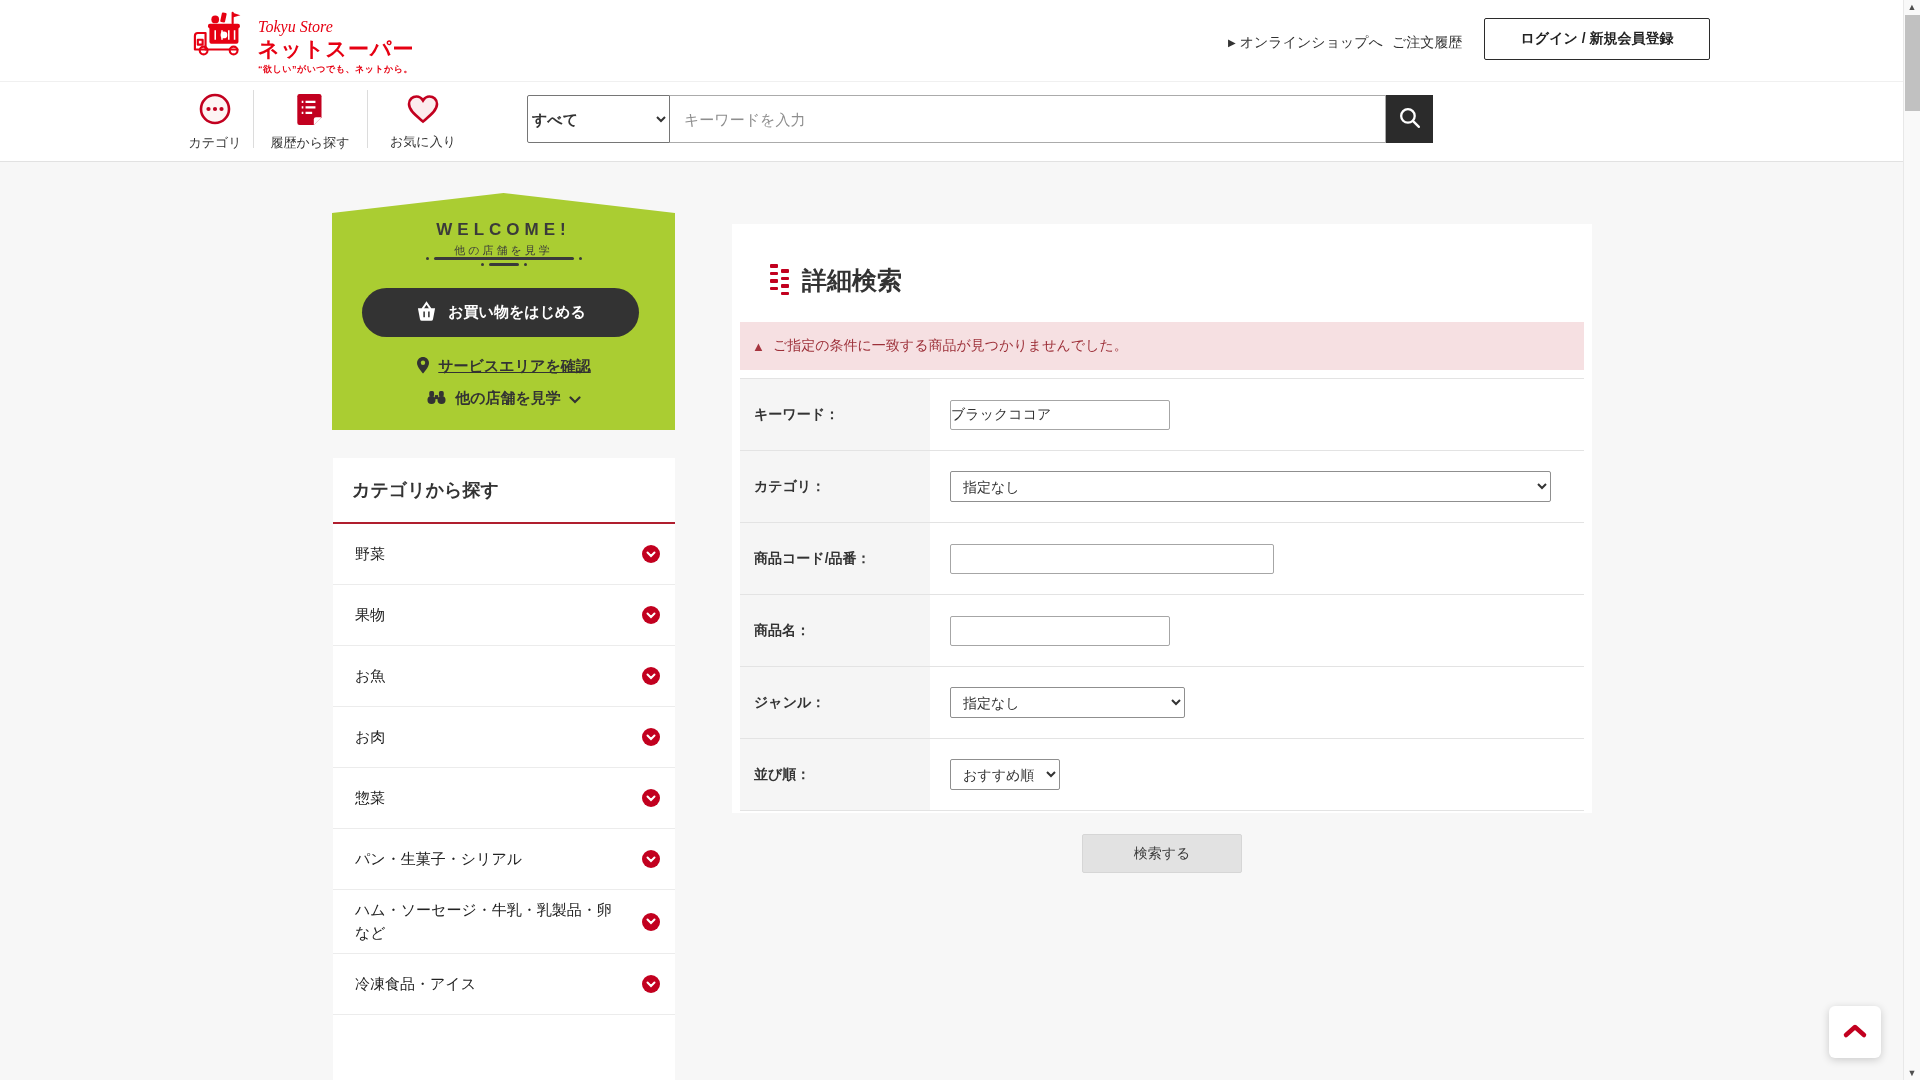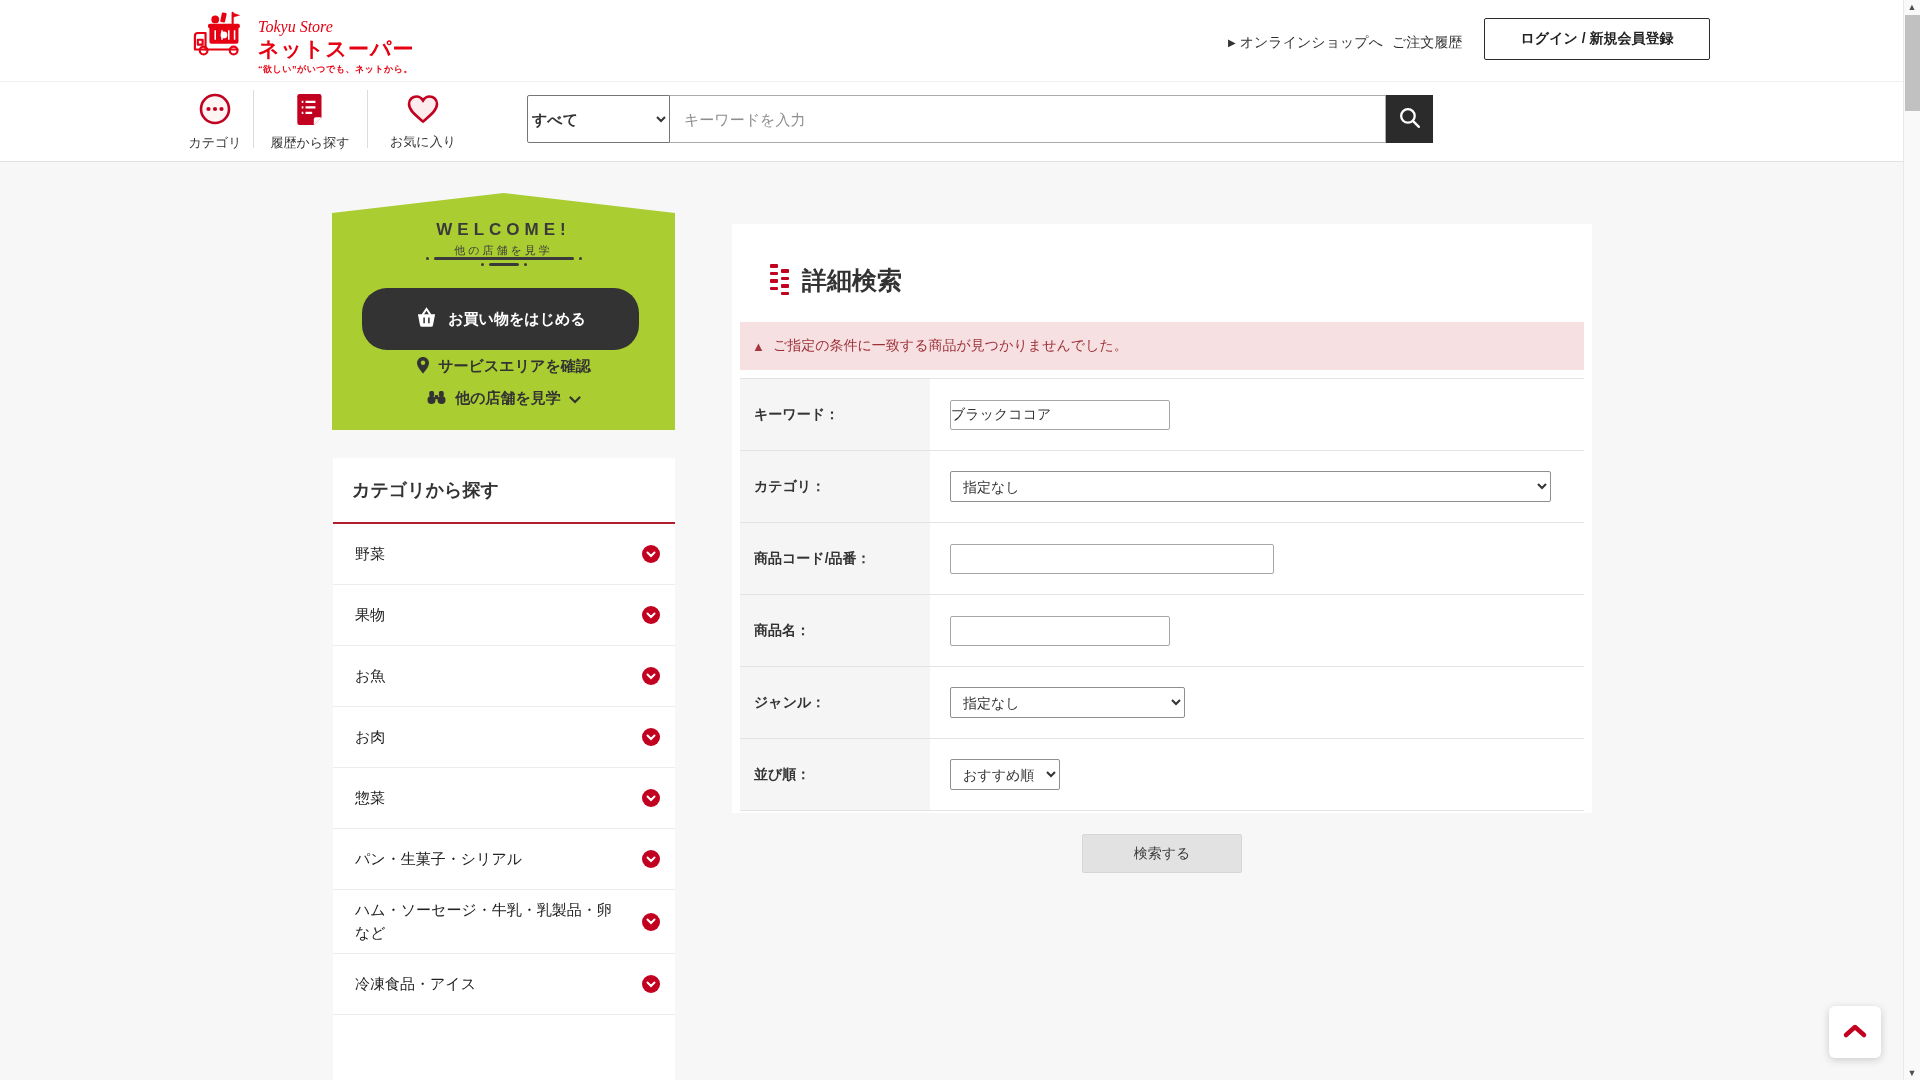--- a/index.html
+++ b/index.html
@@ -38,23 +38,23 @@
   
   .welcome { position:absolute; left:332px; top:193px; width:343px; height:237px; background:#aacd32; clip-path:polygon(0 20px,50% 0,100% 20px,100% 100%,0 100%); }
   .wel-title { position:absolute; top:27px; width:100%; text-align:center; font-size:17px; font-weight:bold; letter-spacing:5px; color:#3a3a3a; }
   .wel-sub { position:absolute; top:50px; width:100%; text-align:center; font-size:11px; letter-spacing:3px; color:#3a3a3a; }
   .wel-divider { position:absolute; top:64px; width:100%; display:flex; flex-direction:column; align-items:center; gap:3px; }
   .wd-row { display:flex; align-items:center; gap:5px; }
   .wd-row i { display:block; background:#3a3a3a; }
   .wd-dot { width:3px; height:3px; border-radius:50%; }
   .wd-ln { height:3px; border-radius:2px; }
   .wd-long { width:140px; } .wd-short { width:30px; }
-  .btn-start { position:absolute; left:30px; top:95px; width:277px; height:62px; background:#333; color:#fff; border:none; border-radius:25px; font-size:15px; font-weight:bold; display:flex; align-items:center; justify-content:center; gap:10px; cursor:pointer; font-family:inherit; }
+  .btn-start { position:absolute; left:30px; top:95px; width:277px; height:49px; background:#333; color:#fff; border:none; border-radius:25px; font-size:15px; font-weight:bold; display:flex; align-items:center; justify-content:center; gap:10px; cursor:pointer; font-family:inherit; }
   .wel-link { position:absolute; width:100%; display:flex; align-items:center; justify-content:center; gap:8px; font-size:15px; font-weight:bold; color:#333; cursor:pointer; }
-  .wel-link.area { top:163px; }
+  .wel-link.area { top:163px;text-decoration:underline; }
   .wel-link.stores { top:196px; }
   
   .catpanel { position:absolute; left:333px; top:458px; width:342px; height:632px; background:#fff; }
   .cat-title { height:66px; display:flex; align-items:center; padding-left:19px; font-size:18px; font-weight:bold; color:#333; border-bottom:2px solid #b01e2e; }
   .cat-item { position:relative; min-height:61px; display:flex; align-items:center; padding:9px 52px 9px 22px; font-size:15px; color:#222; line-height:1.5; border-bottom:1px solid #ececec; cursor:pointer; background:#fff; }
   .chev-circle { position:absolute; right:15px; top:50%; transform:translateY(-50%); width:18px; height:18px; border-radius:50%; background:#c2001f; display:flex; align-items:center; justify-content:center; }
   
   .mainpanel { position:absolute; left:732px; top:224px; width:860px; height:589px; background:#fff; }
   .panel-title { position:absolute; left:38px; top:40px; display:flex; align-items:center; gap:13px; font-size:25px; font-weight:bold; color:#333; }
   .dash-icon { display:flex; gap:3px; height:33px; }

